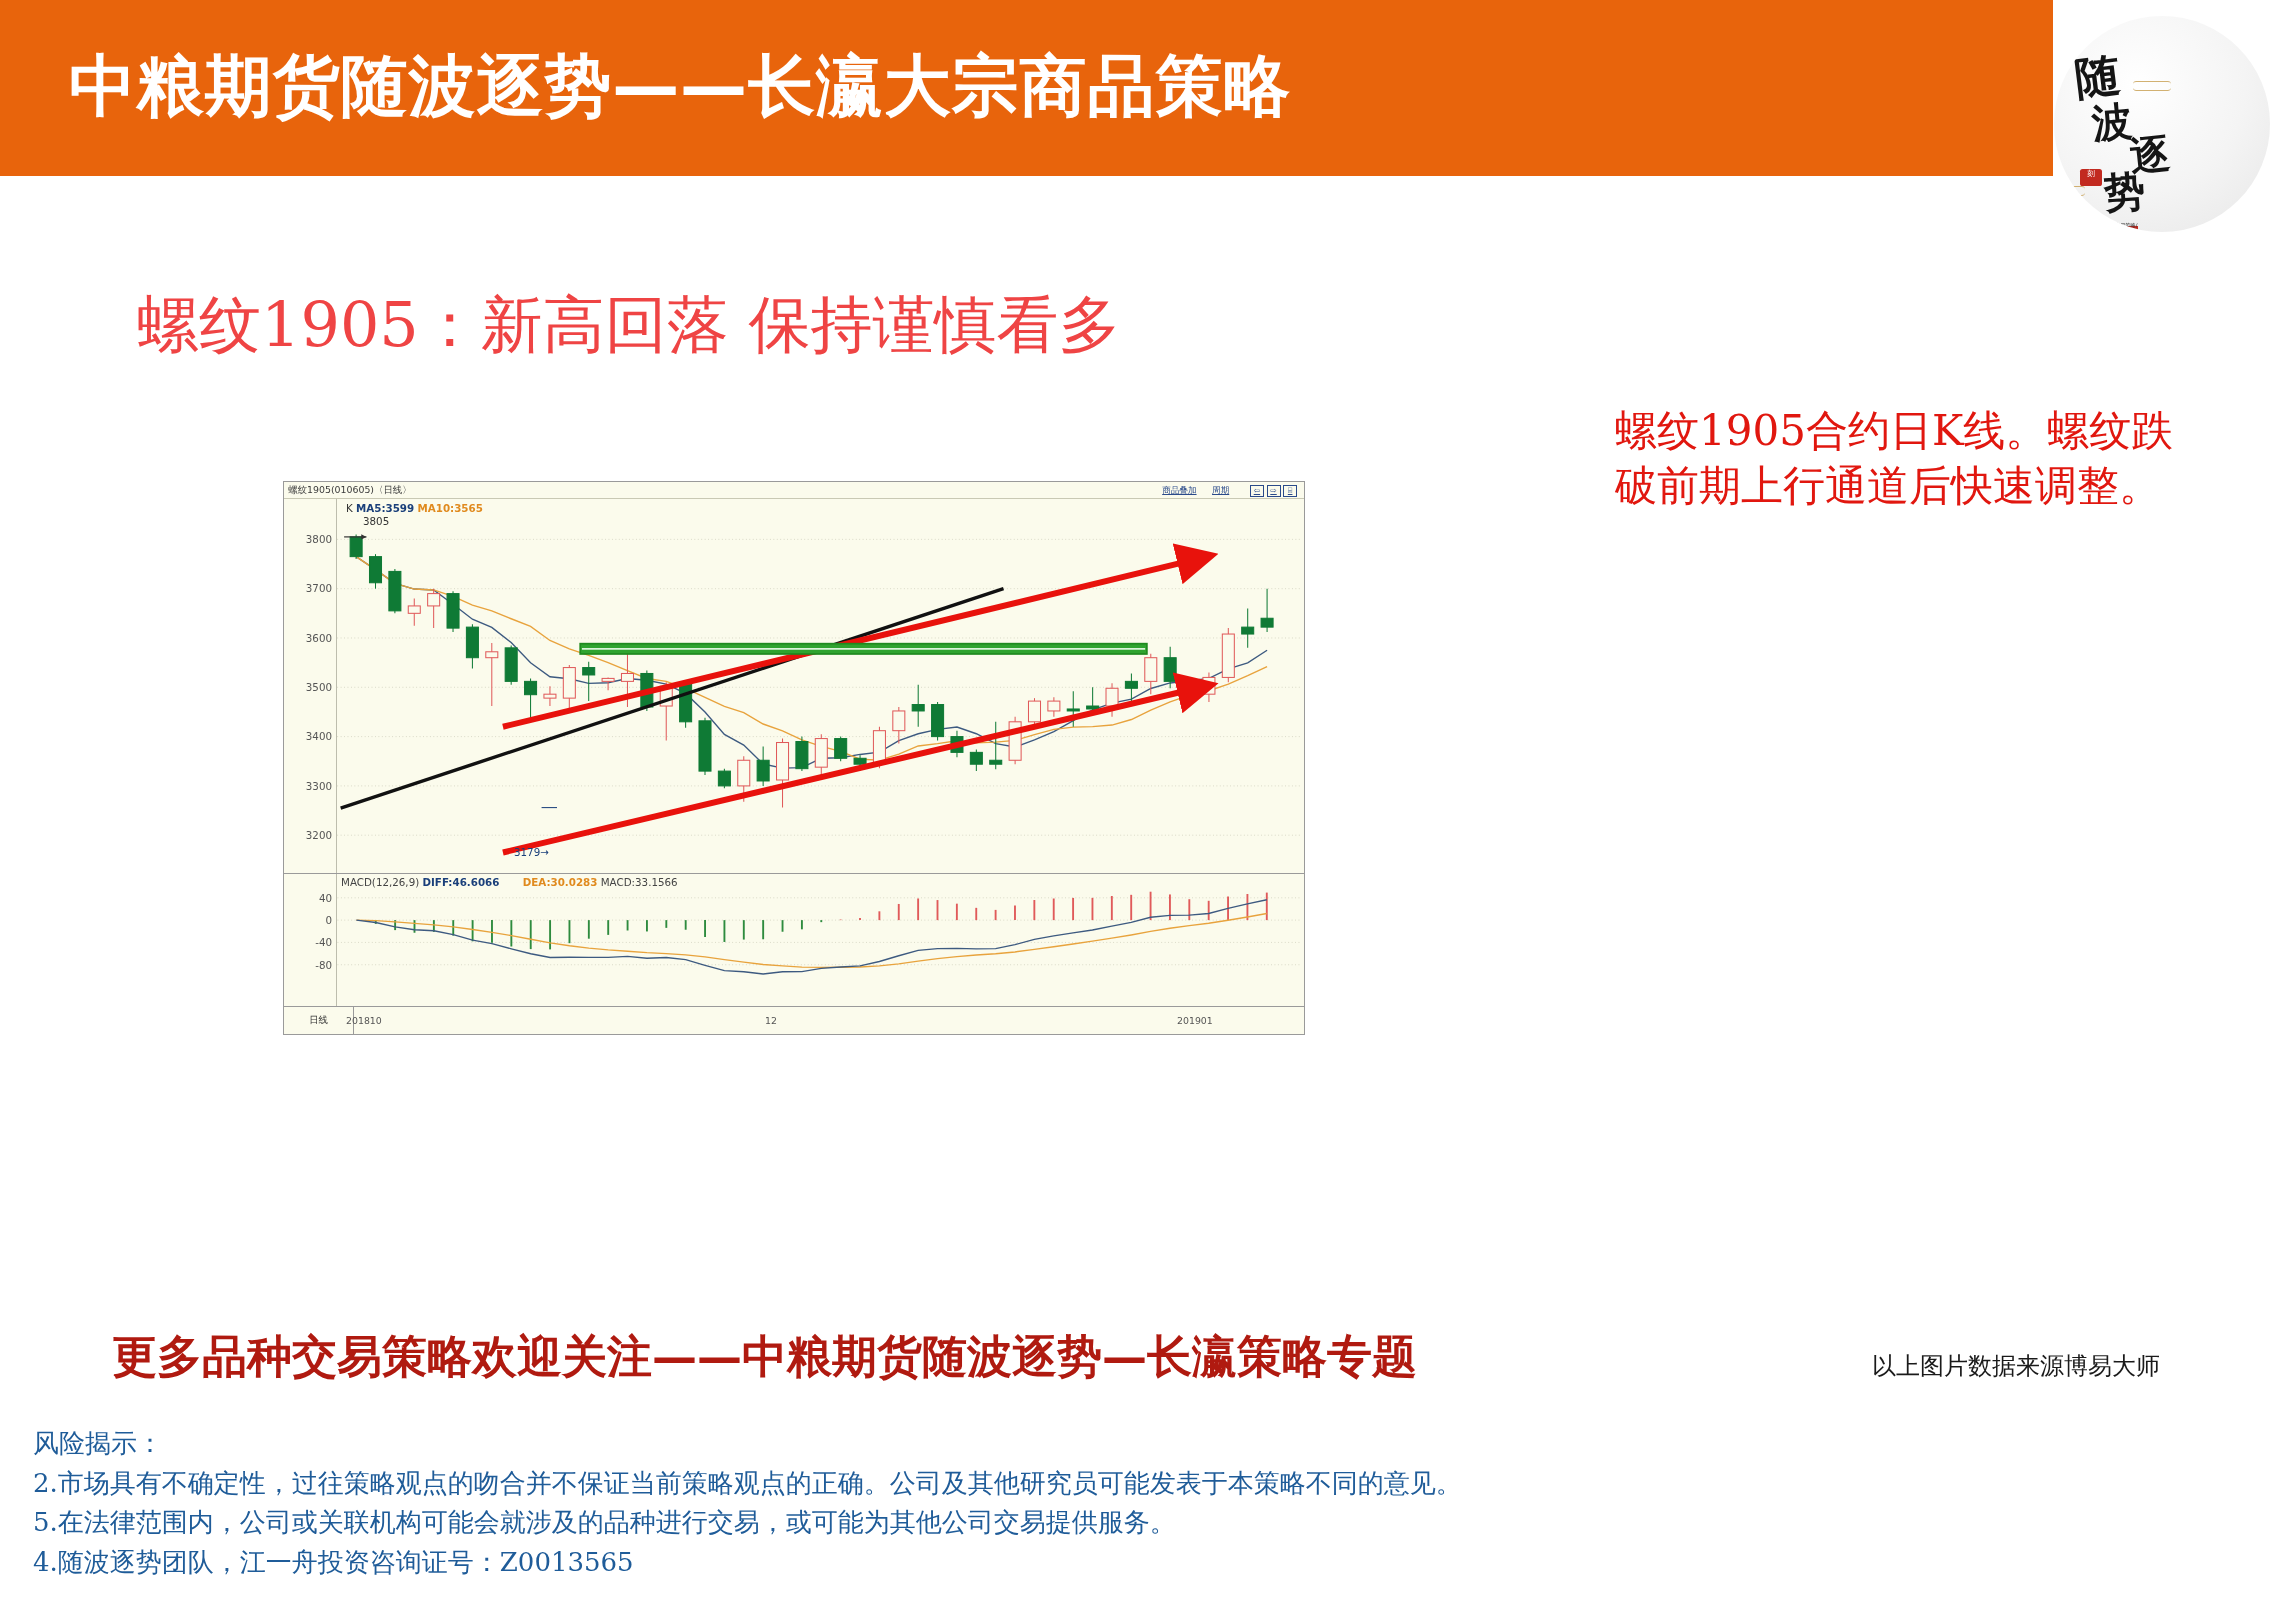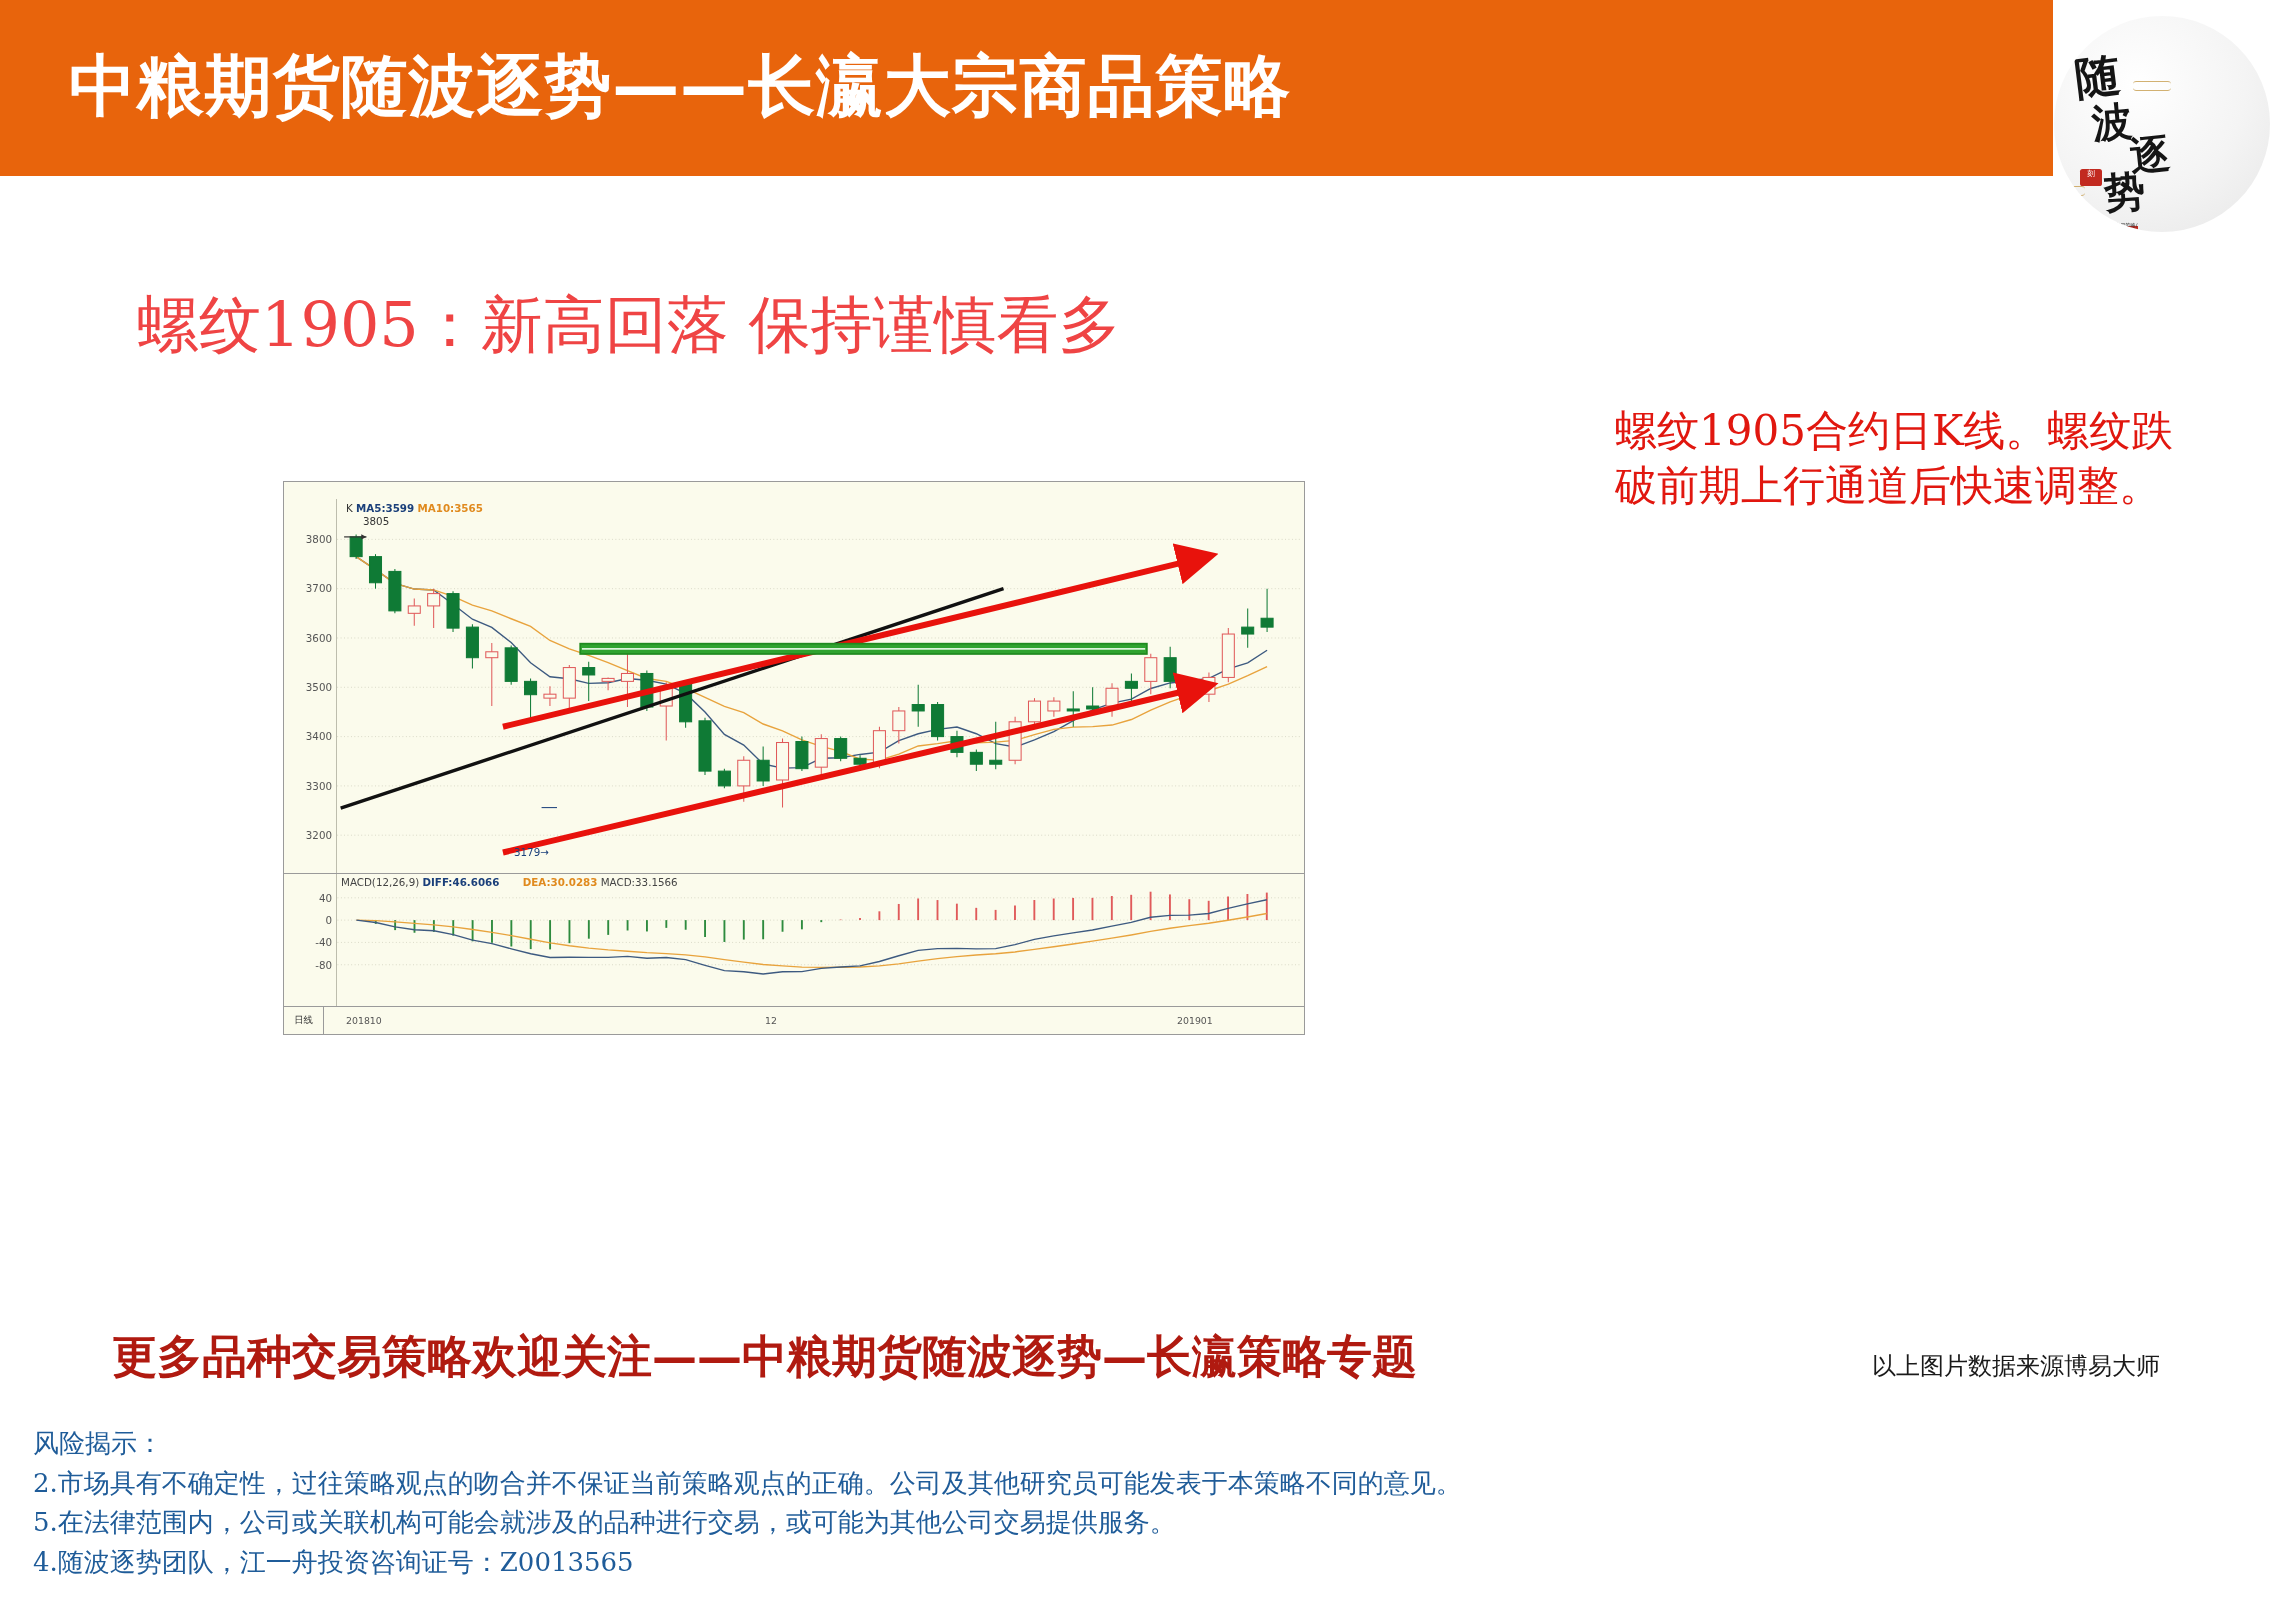--- a/index.html
+++ b/index.html
@@ -92,21 +92,21 @@
     font-family:"DejaVu Sans","Liberation Sans",sans-serif;}
   .ma-legend .k{color:#333;}
   .ma-legend .m5{color:#1a3f7a;font-weight:bold;}
   .ma-legend .m10{color:#E08A1E;font-weight:bold;}
   .macd-legend{position:absolute;left:57px;top:1.7px;font-size:10.3px;white-space:nowrap;
     font-family:"DejaVu Sans","Liberation Sans",sans-serif;color:#444;}
   .macd-legend .diff{color:#1a3f7a;font-weight:bold;}
   .macd-legend .dea{color:#E08A1E;font-weight:bold;padding-left:20px;}
   .hi-label{position:absolute;font-size:10.3px;color:#333;white-space:nowrap;
     font-family:"DejaVu Sans","Liberation Sans",sans-serif;}
-  .dateaxis-left{position:absolute;left:0;top:0;width:40px;height:100%;
+  .dateaxis-left{position:absolute;left:0;top:0;width:70px;height:100%;
     border-right:0.9px solid #9a9a9a;box-sizing:border-box;
     font-size:9.4px;color:#333;display:flex;align-items:center;justify-content:center;}
   .dtick{position:absolute;top:7.7px;font-size:9.4px;color:#555;
     font-family:"DejaVu Sans","Liberation Sans",sans-serif;}
   
   #commentary{position:absolute;left:1615px;top:404px;width:593px;}
   #note-red{
     font-size:42px;line-height:1.30;color:#E1170F;
     font-family:"DejaVu Serif","Liberation Serif",serif;
   }
@@ -149,20 +149,32 @@
     <div>/专业期货交易策略/</div>
     <div>中粮期货</div>
 
   </div>
 </div>
 
 <div id="slide-title">螺纹1905：新高回落 保持谨慎看多</div>
 
 <div id="chart-frame">
 
+  <div class="chart-topbar">
+    <div class="chart-symbol">螺纹1905(010605)〈日线〉</div>
+    <div class="topbar-links">
+      <span>商品叠加</span>
+      <span>周期</span>
+      <span class="nav-btns">
+        <i>⇦</i>
+        <i>⇨</i>
+        <i>⌸</i>
+      </span>
+    </div>
+  </div>
 
   <div id="price-pane">
     <div class="y-axis-col"></div>
     <div class="ma-legend">
       <span class="k">K</span>
       <span class="m5">MA5:3599</span>
       <span class="m10">MA10:3565</span>
     </div>
     <svg id="price-svg" width="1020" height="374" viewBox="0 0 1188 435" style="position:absolute;left:0;top:0;">
         <line x1="62" y1="391.2857142857143" x2="1185" y2="391.2857142857143" stroke="#cfcfbc" stroke-width="1" stroke-dasharray="1,3"></line>

